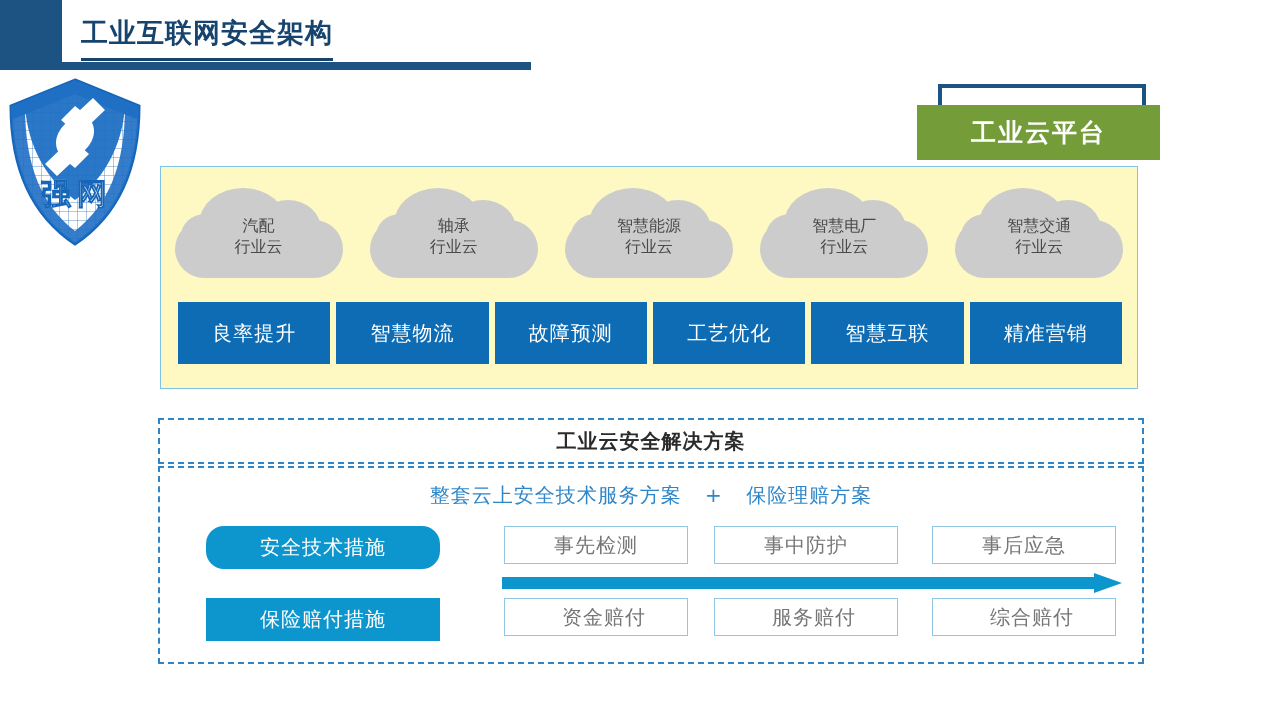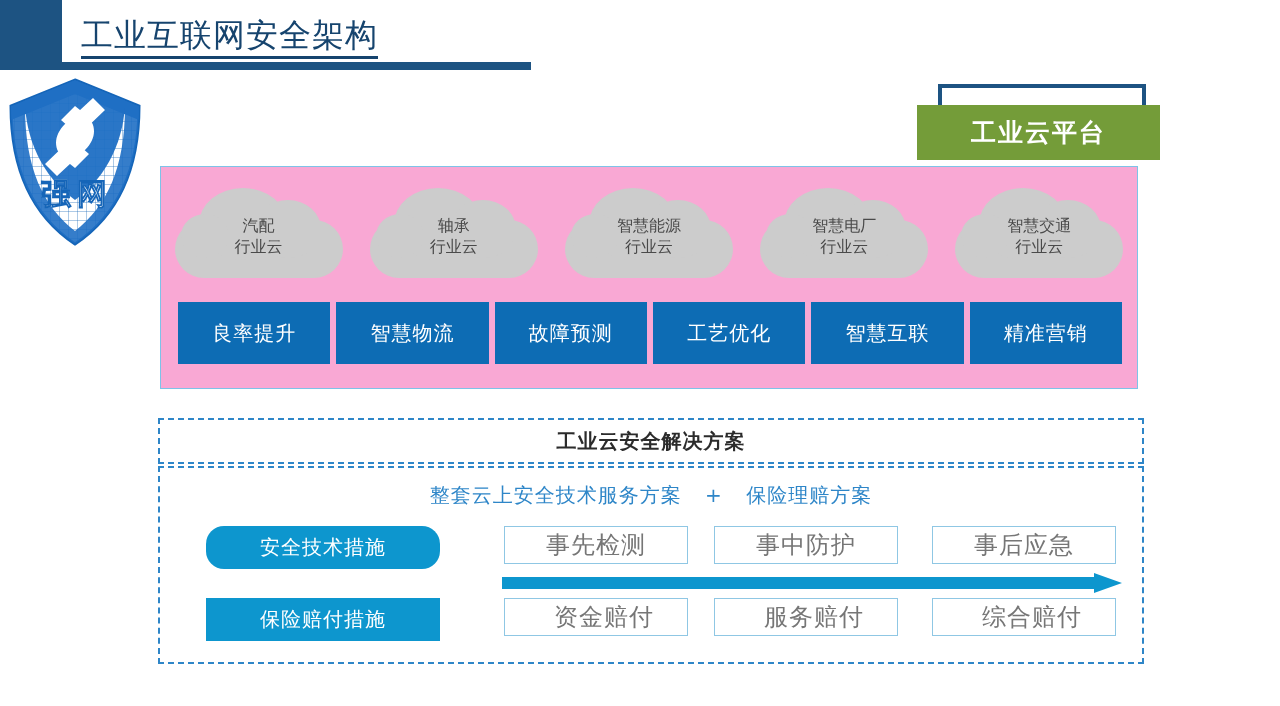--- a/index.html
+++ b/index.html
@@ -16,24 +16,24 @@
   .hdr-block{
     position:absolute;left:0;top:0;width:62px;height:70px;
     background:#1d5382;
   }
   .hdr-bar{
     position:absolute;left:0;top:62px;width:531px;height:8px;
     background:#1d5382;
   }
   .hdr-title{
     position:absolute;left:81px;top:17px;
-    font-size:32px;font-weight:normal;color:#16446e;
+    font-size:27px;font-weight:bold;color:#16446e;
     letter-spacing:1px;
     border-bottom:3px solid #16446e;
-    padding-bottom:2px;
+    padding-bottom:10px;
     line-height:1.15;
     white-space:nowrap;
   }
 
   
   .logo{position:absolute;left:5px;top:76px;width:140px;height:175px;}
 
   
   .navy-outline{
     position:absolute;left:938px;top:84px;width:208px;height:76px;
@@ -48,21 +48,21 @@
   }
   .green-banner span{
     color:#ffffff;font-size:25px;font-weight:bold;letter-spacing:2px;
   }
 
   
   .cloud-box{
     position:absolute;left:160px;top:166px;width:978px;height:223px;
     border:1.5px solid #7ec3e8;
     box-sizing:border-box;
-    background:#f9a8d4;
+    background:#fef9c3;
   }
   .cloud-row{
     position:absolute;left:0;top:14px;width:100%;height:110px;
     display:flex;justify-content:space-around;align-items:center;
   }
   .cloud{
     position:relative;width:168px;height:96px;
     display:flex;align-items:center;justify-content:center;
   }
   .cloud .c-body{
@@ -123,21 +123,21 @@
     color:#ffffff;font-size:20px;letter-spacing:1px;
   }
   .lbl-row1{top:58px;border-radius:18px;}
   .lbl-row2{top:130px;}
 
   .chip{
     position:absolute;width:184px;height:38px;
     border:1.5px solid #8fc7e4;
     box-sizing:border-box;background:#ffffff;
     display:flex;align-items:center;justify-content:center;
-    color:#767676;font-size:24px;letter-spacing:1px;
+    color:#767676;font-size:20px;letter-spacing:1px;
   }
   .chip-r1{top:58px;}
   .chip-r2{top:130px;padding-left:16px;}
   .chip-c1{left:344px;}
   .chip-c2{left:554px;}
   .chip-c3{left:772px;}
 
   .arrow-wrap{
     position:absolute;left:342px;top:105px;width:620px;height:20px;
   }

